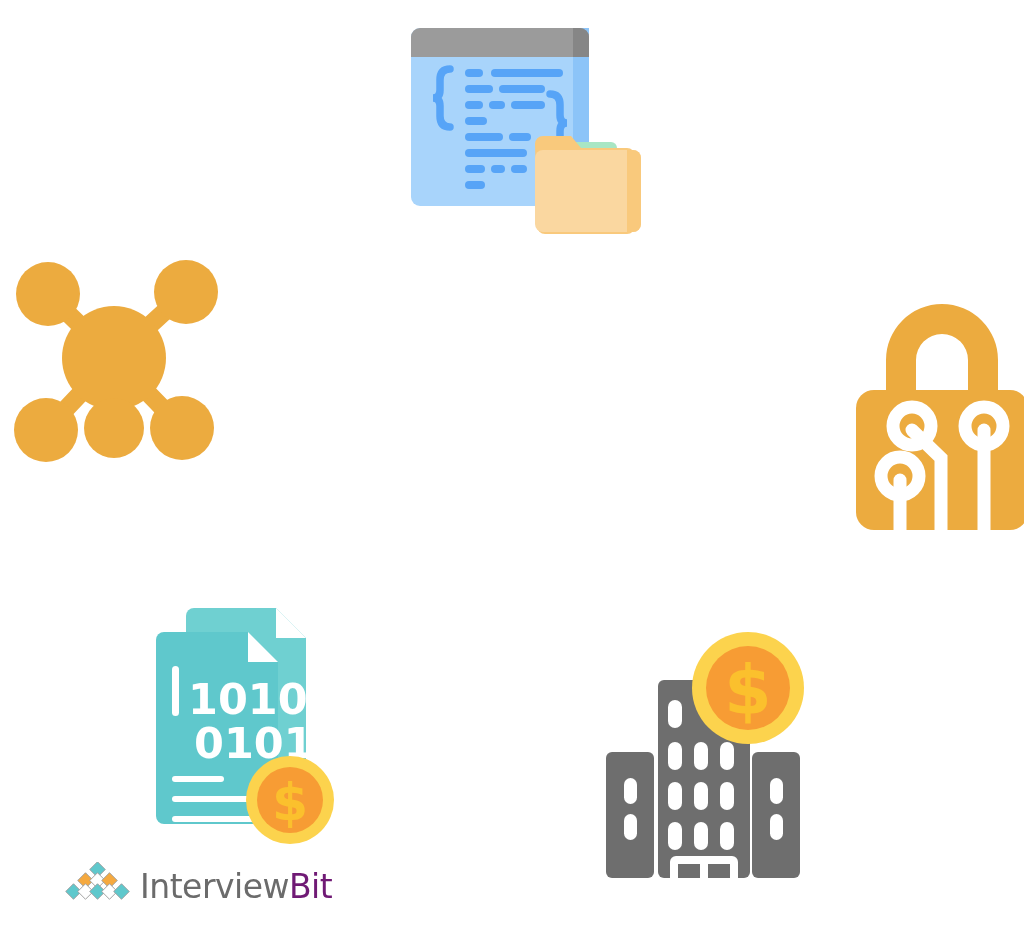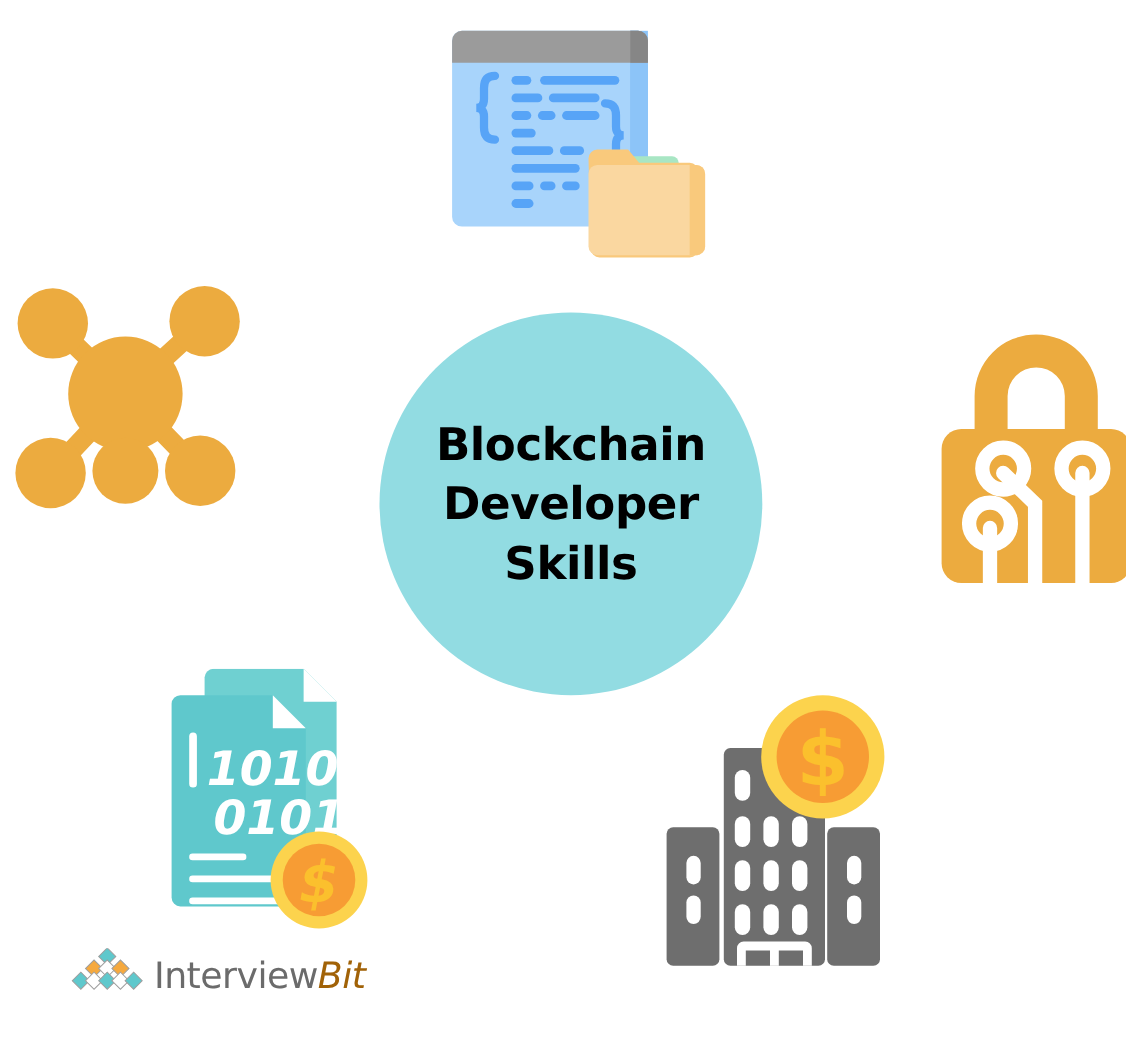--- a/index.html
+++ b/index.html
@@ -41,21 +41,21 @@
     white-space: pre-line;
     font-family: "DejaVu Sans", sans-serif;
   }
 
   
   .icon-wrap { position: absolute; }
 
   #code-icon   { left: 405px;  top: 22px;  width: 250px; height: 215px; }
   #network-icon{ left: 8px;    top: 252px; width: 212px; height: 212px; }
   #lock-icon   { left: 848px;  top: 298px; width: 188px; height: 232px; }
-  #contract-icon{left: 150px;  top: 608px; width: 195px; height: 240px; font-style: italic; }
+  #contract-icon{left: 150px;  top: 608px; width: 195px; height: 240px; }
   #bank-icon   { left: 600px;  top: 630px; width: 220px; height: 250px; }
 
   
   #logo {
     position: absolute;
     left: 62px;
     top: 860px;
     width: 260px;
     height: 52px;
     display: flex;
@@ -63,21 +63,21 @@
   }
   #logo-mark { width: 70px; height: 48px; flex: none; }
   #logo-text {
     margin-left: 8px;
     font-size: 33px;
     line-height: 1;
     white-space: nowrap;
     font-family: "DejaVu Sans", sans-serif;
   }
   #logo-text .lt-bold  { color: #6b6b6b; font-weight: normal; letter-spacing: -0.5px; }
-  #logo-text .lt-light { color: #a16207; font-weight: normal; letter-spacing: -0.5px; font-style: italic; }
+  #logo-text .lt-light { color: #701a75; font-weight: normal; letter-spacing: -0.5px; }
 </style>
 </head>
 <body>
 
 <div id="canvas">
 
   <div class="icon-wrap" id="code-icon">
     <svg viewBox="0 0 250 215" width="250" height="215">
 
       <rect x="6" y="6" width="178" height="178" rx="9" fill="#a8d4fb"></rect>
@@ -227,25 +227,20 @@
 
       <path d="M70 248 v-16 a6 6 0 0 1 6 -6 h56 a6 6 0 0 1 6 6 v16 h-8 v-14 h-52 v14 z" fill="#ffffff"></path>
       <rect x="100" y="232" width="8" height="16" fill="#ffffff"></rect>
 
       <circle cx="148" cy="58" r="56" fill="#FCD34D"></circle>
       <circle cx="148" cy="58" r="42" fill="#F79C34"></circle>
       <text x="148" y="84" text-anchor="middle" font-family="DejaVu Sans, sans-serif" font-size="68" font-weight="bold" fill="#FBC02D">$</text>
     </svg>
   </div>
 
-  <div id="center-circle">
-    <div id="center-title">Blockchain
-Developer
-Skills</div>
-  </div>
 
   <div id="logo">
     <svg id="logo-mark" viewBox="0 0 70 48">
       <g stroke="#9e9e9e" stroke-width="0.9">
 
         <rect x="30" y="2" width="11" height="11" transform="rotate(45 35.5 7.5)" fill="#5FC8CC"></rect>
 
         <rect x="18" y="13" width="11" height="11" transform="rotate(45 23.5 18.5)" fill="#F5A93F"></rect>
         <rect x="30" y="13" width="11" height="11" transform="rotate(45 35.5 18.5)" fill="#ffffff"></rect>
         <rect x="42" y="13" width="11" height="11" transform="rotate(45 47.5 18.5)" fill="#F5A93F"></rect>

